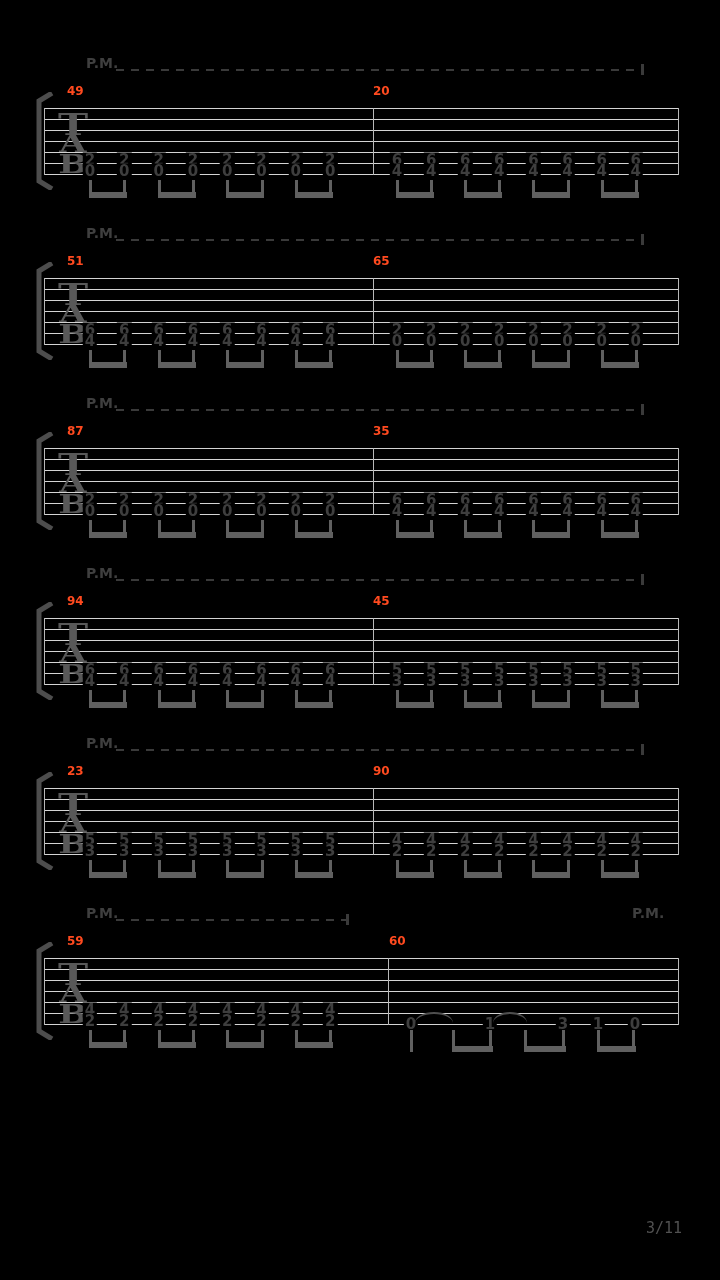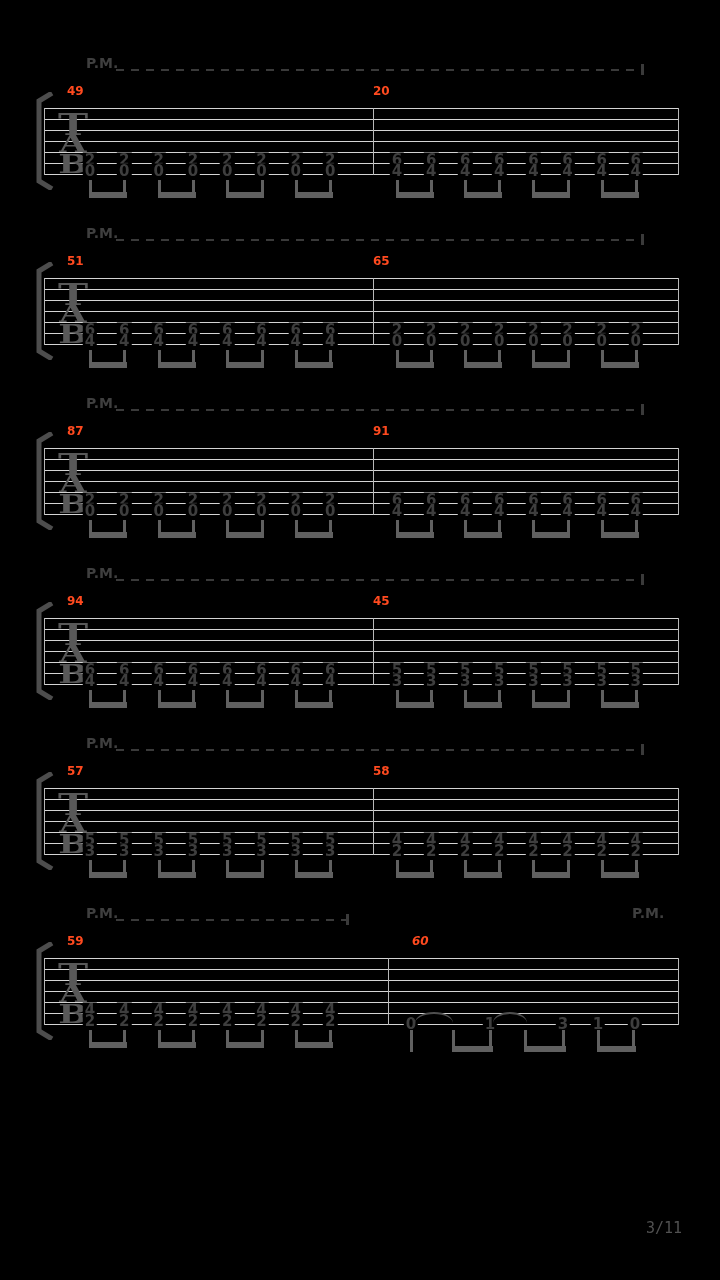--- a/index.html
+++ b/index.html
@@ -229,21 +229,21 @@
         <div class="fret" style="left: 295.8px; top: 500px;">2</div>
         <div class="fret" style="left: 295.8px; top: 511px;">0</div>
         <div class="stem" style="left: 294.8px; top: 520px; height: 18px;"></div>
         <div class="fret" style="left: 330.1px; top: 500px;">2</div>
         <div class="fret" style="left: 330.1px; top: 511px;">0</div>
         <div class="stem" style="left: 329.1px; top: 520px; height: 18px;"></div>
         <div class="beam" style="left: 89px; top: 532px; width: 38.3px;"></div>
         <div class="beam" style="left: 157.6px; top: 532px; width: 38.3px;"></div>
         <div class="beam" style="left: 226.2px; top: 532px; width: 38.3px;"></div>
         <div class="beam" style="left: 294.8px; top: 532px; width: 38.3px;"></div>
-        <div class="mnum" style="left: 373px; top: 425px;">91</div>
+        <div class="mnum" style="left: 373px; top: 425px;">35</div>
         <div class="fret" style="left: 397px; top: 500px;">6</div>
         <div class="fret" style="left: 397px; top: 511px;">4</div>
         <div class="stem" style="left: 396px; top: 520px; height: 18px;"></div>
         <div class="fret" style="left: 431.1px; top: 500px;">6</div>
         <div class="fret" style="left: 431.1px; top: 511px;">4</div>
         <div class="stem" style="left: 430.1px; top: 520px; height: 18px;"></div>
         <div class="fret" style="left: 465.2px; top: 500px;">6</div>
         <div class="fret" style="left: 465.2px; top: 511px;">4</div>
         <div class="stem" style="left: 464.2px; top: 520px; height: 18px;"></div>
         <div class="fret" style="left: 499.3px; top: 500px;">6</div>
@@ -358,21 +358,21 @@
         <div class="staff-line" style="left: 44px; top: 821px; width: 634px;"></div>
         <div class="staff-line" style="left: 44px; top: 832px; width: 634px;"></div>
         <div class="staff-line" style="left: 44px; top: 843px; width: 634px;"></div>
         <div class="staff-line" style="left: 44px; top: 854px; width: 634px;"></div>
         <div class="barline" style="left: 44px; top: 788px; height: 67px;"></div>
         <div class="barline" style="left: 372.5px; top: 788px; height: 67px;"></div>
         <div class="barline" style="left: 678px; top: 788px; height: 67px;"></div>
         <div class="clef" style="left: 73px; top: 790px; font-size: 30px;">T</div>
         <div class="clef" style="left: 73px; top: 810px; font-size: 26px;">A</div>
         <div class="clef" style="left: 73px; top: 831px; font-size: 26px;">B</div>
-        <div class="mnum" style="left: 67px; top: 765px;">57</div>
+        <div class="mnum" style="left: 67px; top: 765px;">23</div>
         <div class="fret" style="left: 90px; top: 840px;">5</div>
         <div class="fret" style="left: 90px; top: 851px;">3</div>
         <div class="stem" style="left: 89px; top: 860px; height: 18px;"></div>
         <div class="fret" style="left: 124.3px; top: 840px;">5</div>
         <div class="fret" style="left: 124.3px; top: 851px;">3</div>
         <div class="stem" style="left: 123.3px; top: 860px; height: 18px;"></div>
         <div class="fret" style="left: 158.6px; top: 840px;">5</div>
         <div class="fret" style="left: 158.6px; top: 851px;">3</div>
         <div class="stem" style="left: 157.6px; top: 860px; height: 18px;"></div>
         <div class="fret" style="left: 192.9px; top: 840px;">5</div>
@@ -387,21 +387,21 @@
         <div class="fret" style="left: 295.8px; top: 840px;">5</div>
         <div class="fret" style="left: 295.8px; top: 851px;">3</div>
         <div class="stem" style="left: 294.8px; top: 860px; height: 18px;"></div>
         <div class="fret" style="left: 330.1px; top: 840px;">5</div>
         <div class="fret" style="left: 330.1px; top: 851px;">3</div>
         <div class="stem" style="left: 329.1px; top: 860px; height: 18px;"></div>
         <div class="beam" style="left: 89px; top: 872px; width: 38.3px;"></div>
         <div class="beam" style="left: 157.6px; top: 872px; width: 38.3px;"></div>
         <div class="beam" style="left: 226.2px; top: 872px; width: 38.3px;"></div>
         <div class="beam" style="left: 294.8px; top: 872px; width: 38.3px;"></div>
-        <div class="mnum" style="left: 373px; top: 765px;">58</div>
+        <div class="mnum" style="left: 373px; top: 765px;">90</div>
         <div class="fret" style="left: 397px; top: 840px;">4</div>
         <div class="fret" style="left: 397px; top: 851px;">2</div>
         <div class="stem" style="left: 396px; top: 860px; height: 18px;"></div>
         <div class="fret" style="left: 431.1px; top: 840px;">4</div>
         <div class="fret" style="left: 431.1px; top: 851px;">2</div>
         <div class="stem" style="left: 430.1px; top: 860px; height: 18px;"></div>
         <div class="fret" style="left: 465.2px; top: 840px;">4</div>
         <div class="fret" style="left: 465.2px; top: 851px;">2</div>
         <div class="stem" style="left: 464.2px; top: 860px; height: 18px;"></div>
         <div class="fret" style="left: 499.3px; top: 840px;">4</div>
@@ -467,21 +467,21 @@
         <div class="fret" style="left: 295.8px; top: 1010px;">4</div>
         <div class="fret" style="left: 295.8px; top: 1021px;">2</div>
         <div class="stem" style="left: 294.8px; top: 1030px; height: 18px;"></div>
         <div class="fret" style="left: 330.1px; top: 1010px;">4</div>
         <div class="fret" style="left: 330.1px; top: 1021px;">2</div>
         <div class="stem" style="left: 329.1px; top: 1030px; height: 18px;"></div>
         <div class="beam" style="left: 89px; top: 1042px; width: 38.3px;"></div>
         <div class="beam" style="left: 157.6px; top: 1042px; width: 38.3px;"></div>
         <div class="beam" style="left: 226.2px; top: 1042px; width: 38.3px;"></div>
         <div class="beam" style="left: 294.8px; top: 1042px; width: 38.3px;"></div>
-        <div class="mnum" style="left: 412px; top: 935px; font-style: italic;">60</div>
+        <div class="mnum" style="left: 389px; top: 935px;">60</div>
         <div class="fret" style="left: 411px; top: 1024px;">0</div>
         <div class="fret" style="left: 490px; top: 1024px;">1</div>
         <div class="fret" style="left: 563px; top: 1024px;">3</div>
         <div class="fret" style="left: 598px; top: 1024px;">1</div>
         <div class="fret" style="left: 635px; top: 1024px;">0</div>
         <div class="stem" style="left: 410px; top: 1030px; height: 22px;"></div>
         <div class="stem" style="left: 452px; top: 1030px; height: 22px;"></div>
         <div class="stem" style="left: 489px; top: 1030px; height: 22px;"></div>
         <div class="beam" style="left: 452px; top: 1046px; width: 41px;"></div>
         <div class="stem" style="left: 524px; top: 1030px; height: 22px;"></div>

